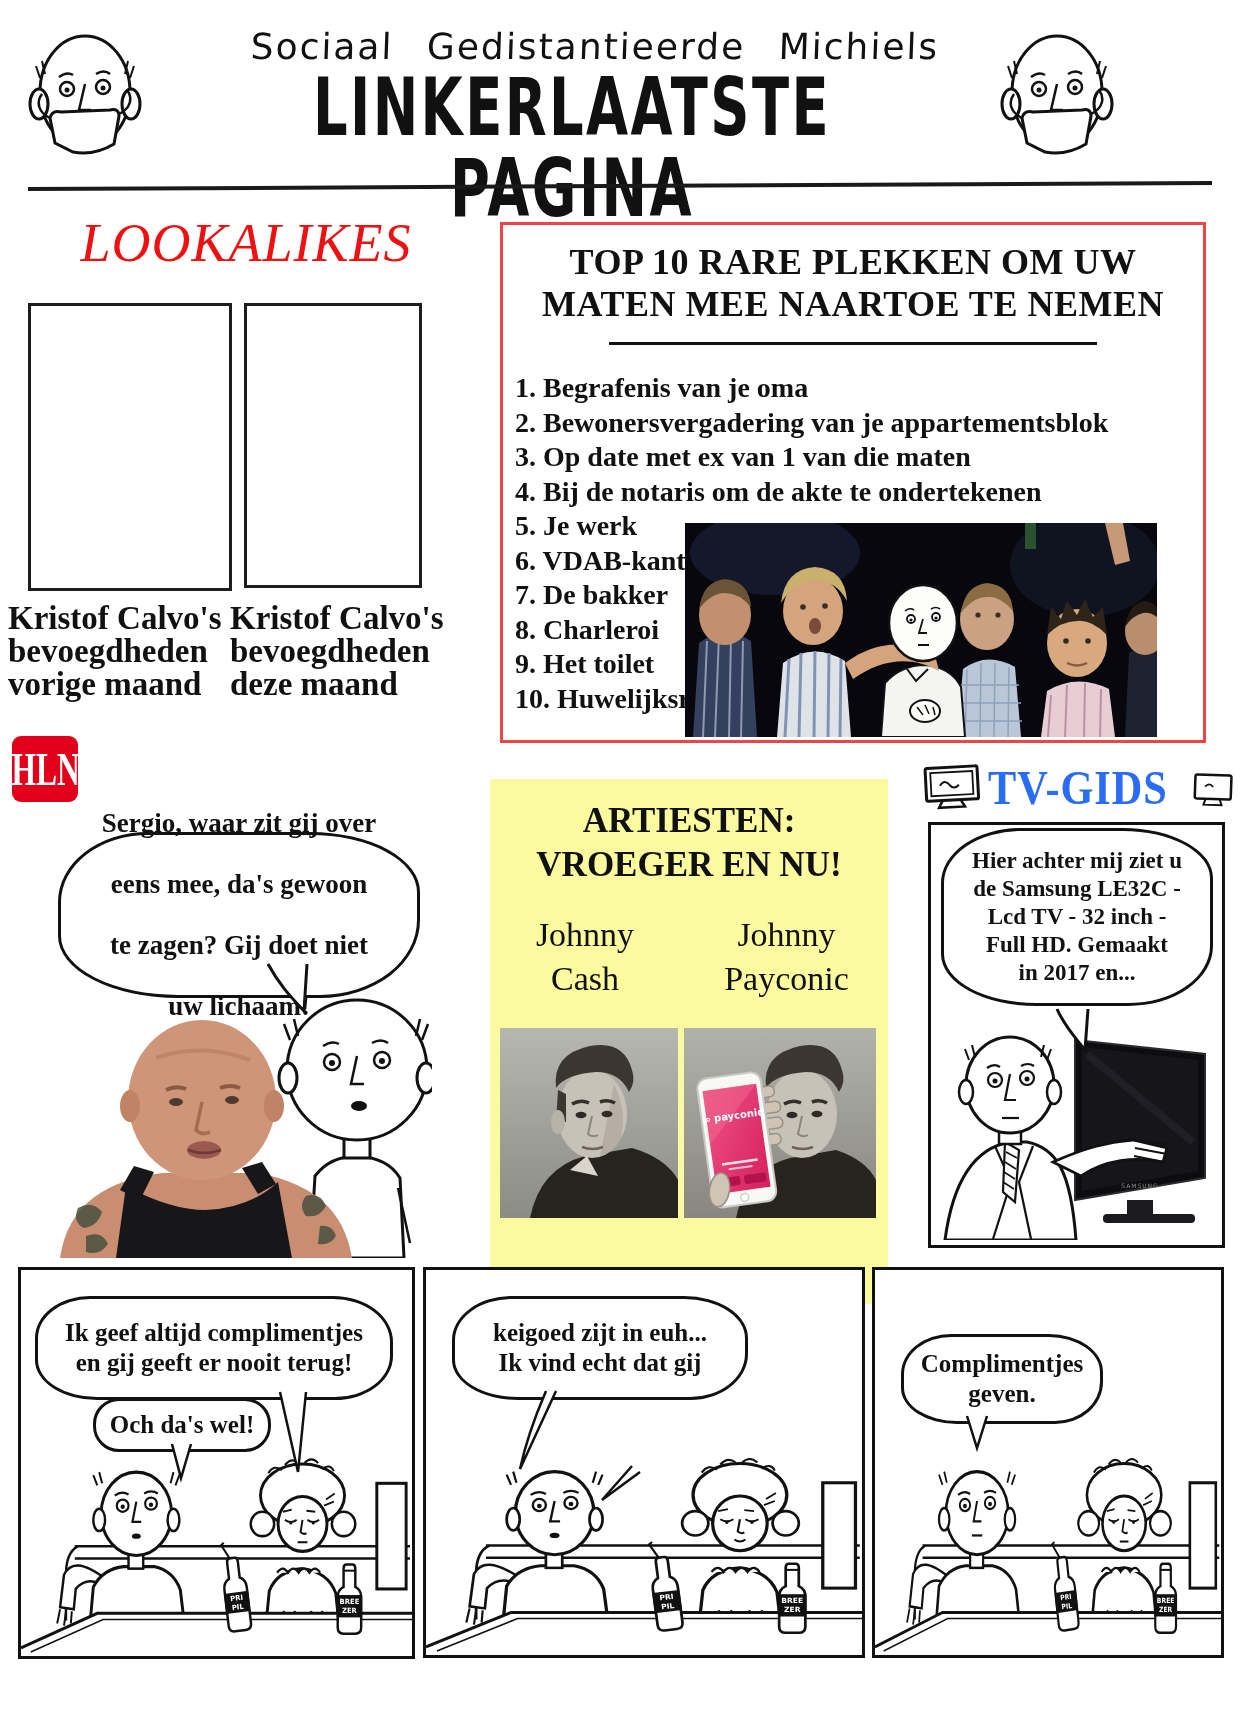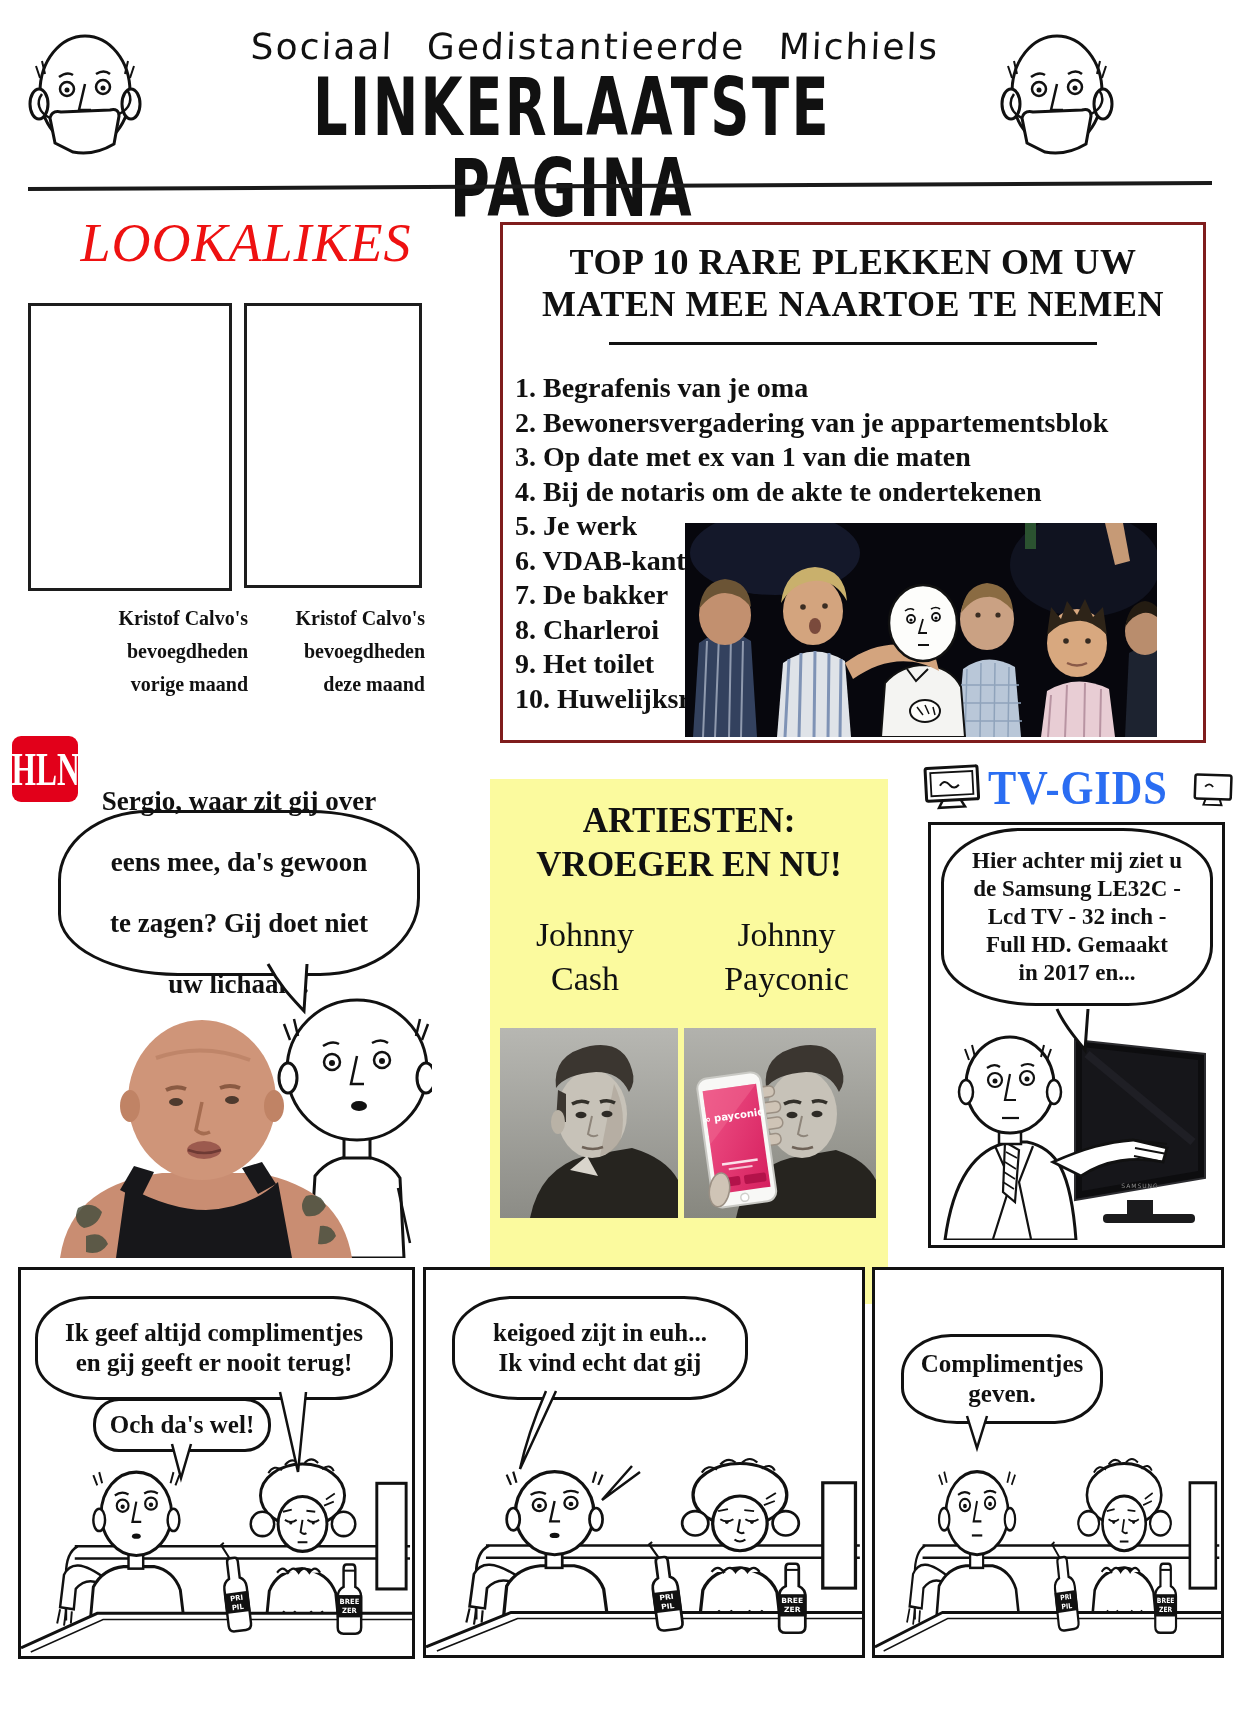--- a/index.html
+++ b/index.html
@@ -10,37 +10,37 @@
   
   .kicker{left:205px;top:26px;width:780px;text-align:center;font-size:36px;
           letter-spacing:2px;word-spacing:20px;transform:skewX(-2deg);}
   .main-title{left:112px;top:68px;width:920px;text-align:center;font-size:68px;font-weight:bold;
           letter-spacing:3px;line-height:1;transform:scale(.8,1.18);transform-origin:center top;}
   .rule{left:28px;top:184px;width:1184px;height:4px;background:#1a1a1a;transform:rotate(-.3deg);}
   
   .lk-title{left:36px;top:212px;width:420px;text-align:center;font-size:54px;font-weight:normal;
             font-style:italic;letter-spacing:1px;}
   .lk-box{background:#fff;border:3px solid #1d1d1d;}
-  .lk-cap{text-align:right;font-size:20px;font-weight:bold;line-height:33px;}
+  .lk-cap{text-align:left;font-size:33px;font-weight:bold;line-height:33px;}
   .cap-line{white-space:nowrap;}
   
-  .top10{left:500px;top:222px;width:700px;height:515px;border:3px solid #7f1d1d;background:#fff;}
+  .top10{left:500px;top:222px;width:700px;height:515px;border:3px solid #ef4444;background:#fff;}
   .t10-title{margin-top:16px;text-align:center;font-size:36px;font-weight:bold;line-height:1.18;letter-spacing:.5px;}
   .t10-rule{width:488px;height:3px;background:#111;margin:16px auto 12px auto;}
   .t10-list{position:absolute;left:12px;top:146px;font-size:28px;font-weight:bold;line-height:34.5px;white-space:nowrap;}
   .club{position:absolute;left:182px;top:298px;}
   
   .hln{left:12px;top:736px;width:66px;height:66px;background:#e2001a;border-radius:9px;
        display:flex;align-items:center;justify-content:center;}
   .hln span{color:#fff;font-weight:bold;font-size:42px;transform:scale(.75,1.12);letter-spacing:0;}
   
   .bubble{position:absolute;background:#fff;border:3px solid #111;display:flex;flex-direction:column;
           justify-content:center;text-align:center;font-weight:bold;line-height:1.22;z-index:5;}
   .tail{position:absolute;z-index:6;overflow:visible;}
-  .sergio-bubble{left:58px;top:810px;width:356px;height:160px;font-size:27px;
+  .sergio-bubble{left:58px;top:832px;width:356px;height:160px;font-size:27px;
           border-radius:90px 110px 100px 120px / 70px 60px 78px 62px;gap:28px;}
   
   .art{left:490px;top:779px;width:398px;height:525px;background:#fbfa9e;}
   .art-title{margin-top:20px;text-align:center;font-size:35px;font-weight:bold;line-height:1.25;}
   .art-name{position:absolute;top:134px;text-align:center;font-size:34px;font-weight:normal;line-height:1.3;}
   
   .tvg-title{left:988px;top:760px;font-size:46px;font-weight:bold;color:#2a6df2;letter-spacing:1px;
              transform:scale(.92,1.05);transform-origin:left top;}
   .tvbox{left:928px;top:822px;width:291px;height:420px;border:3px solid #111;background:#fff;}
   .tv-bubble{left:10px;top:3px;width:266px;height:172px;font-size:23px;

